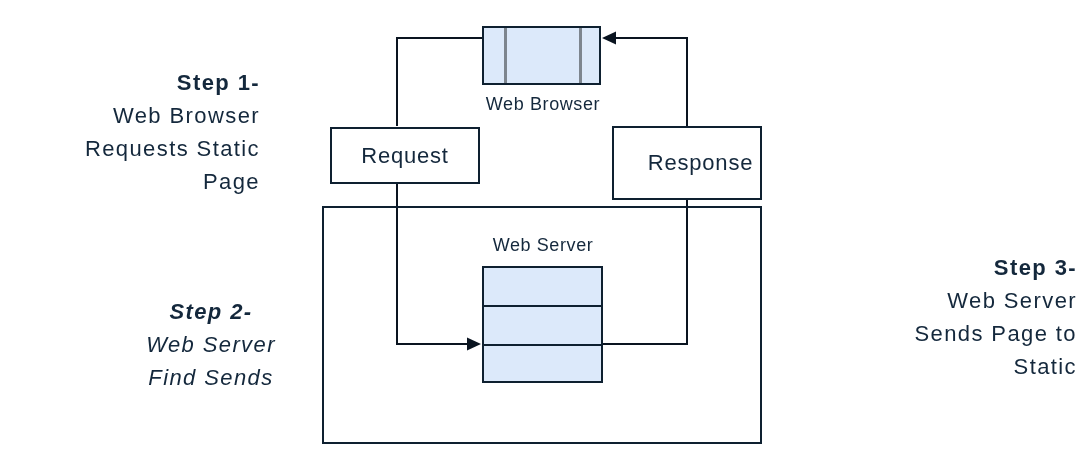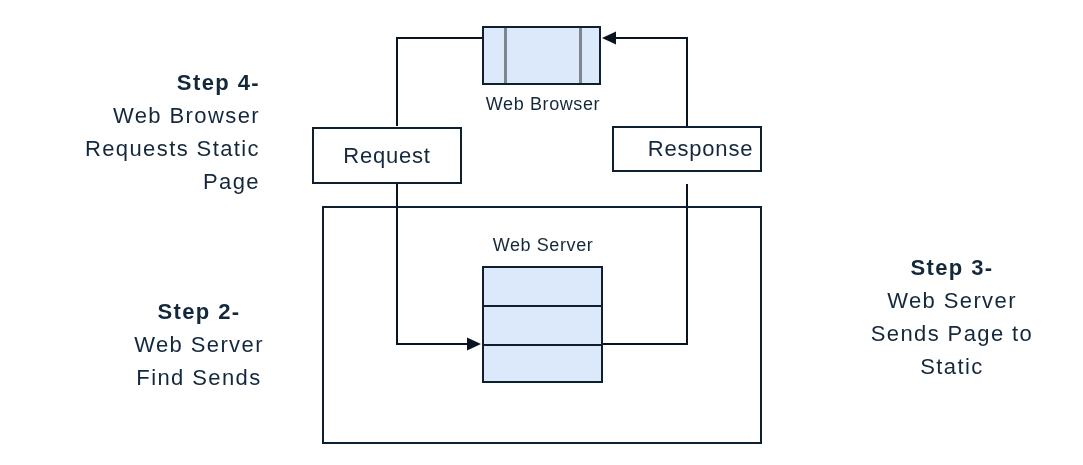--- a/index.html
+++ b/index.html
@@ -54,21 +54,21 @@
     display:flex;align-items:center;justify-content:center;
     font-size:18px;letter-spacing:0.6px;
   }
   .step-block{
     position:absolute;
     font-size:22px;line-height:33px;letter-spacing:1.4px;
   }
   .step-title{font-weight:bold;}
   .align-right{text-align:right;}
   .align-center{text-align:center;}
-  .align-left{text-align:center;}
+  .align-left{text-align:right;}
 </style>
 </head>
 <body>
 
 <div class="canvas">
 
   <svg class="wires" viewBox="0 0 1083 465">
     <path d="M482,38 L397,38 L397,126" fill="none" stroke="var(--connector)" stroke-width="2"></path>
     <path d="M397,184 L397,344 L467,344" fill="none" stroke="var(--connector)" stroke-width="2"></path>
     <polygon points="481,344 467,337.5 467,350.5" fill="var(--connector)"></polygon>
@@ -76,44 +76,44 @@
     <path d="M687,126 L687,38 L616,38" fill="none" stroke="var(--connector)" stroke-width="2"></path>
     <polygon points="602,38 616,31.5 616,44.5" fill="var(--connector)"></polygon>
   </svg>
 
   <div class="icon-rect" style="left:482px;top:26px;width:119px;height:59px;">
     <div class="v-divider" style="left:20px;"></div>
     <div class="v-divider" style="left:95px;"></div>
   </div>
   <div class="icon-label" style="left:443px;top:92px;">Web Browser</div>
 
-  <div class="node-box" style="left:312px;top:127px;width:150px;height:57px;">
+  <div class="node-box" style="left:330px;top:127px;width:150px;height:57px;">
     <span>Request</span>
   </div>
 
-  <div class="node-box" style="left:612px;top:126px;width:150px;height:46px;padding-left:27px;">
+  <div class="node-box" style="left:612px;top:126px;width:150px;height:74px;padding-left:27px;">
     <span>Response</span>
   </div>
 
   <div class="container-box" style="left:322px;top:206px;width:440px;height:238px;"></div>
   <div class="icon-label" style="left:443px;top:233px;">Web Server</div>
 
   <div class="icon-rect" style="left:482px;top:266px;width:121px;height:117px;">
     <div class="h-divider" style="top:37px;"></div>
     <div class="h-divider" style="top:76px;"></div>
   </div>
 
   <div class="step-block align-right" style="left:20px;top:66px;width:240px;">
-    <div class="step-title">Step 4-</div>
+    <div class="step-title">Step 1-</div>
     <div>Web Browser</div>
     <div>Requests Static</div>
     <div>Page</div>
   </div>
 
-  <div class="step-block align-center" style="left:74px;top:295px;width:250px;">
+  <div class="step-block align-center" style="left:86px;top:295px;width:250px;font-style:italic;">
     <div class="step-title">Step 2-</div>
     <div>Web Server</div>
     <div>Find Sends</div>
   </div>
 
   <div class="step-block align-left" style="left:827px;top:251px;width:250px;">
     <div class="step-title">Step 3-</div>
     <div>Web Server</div>
     <div>Sends Page to</div>
     <div>Static</div>

